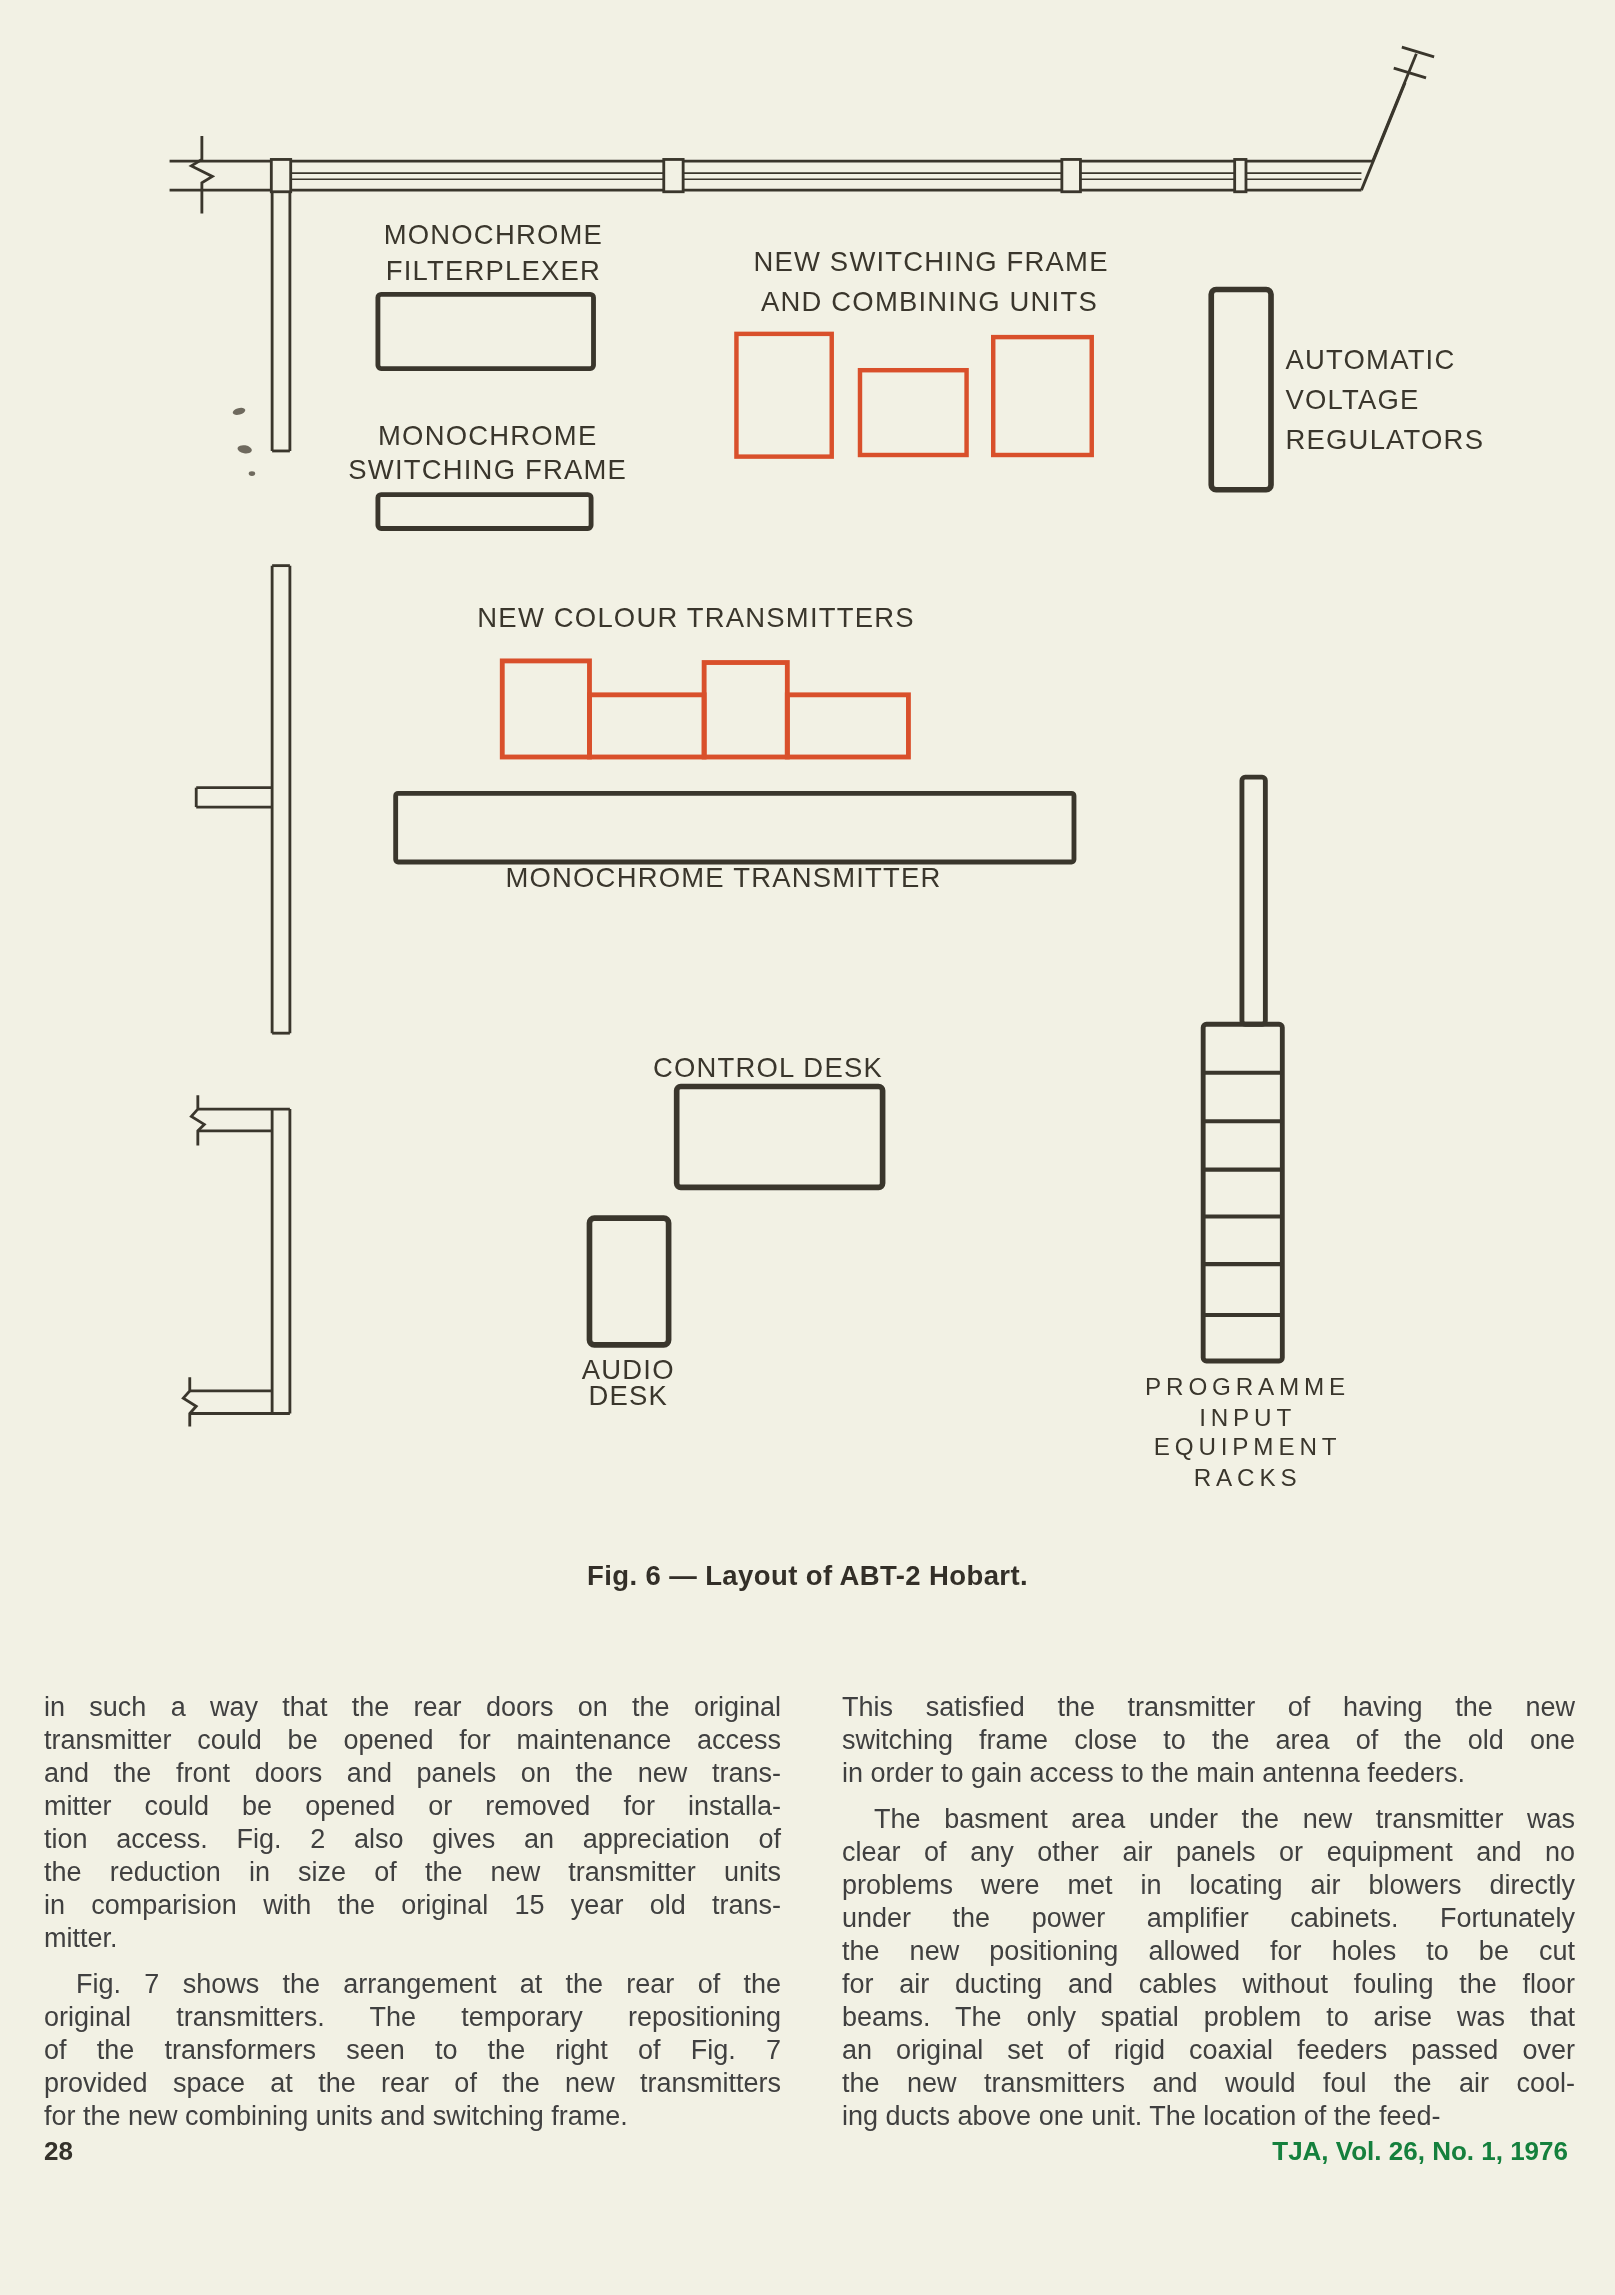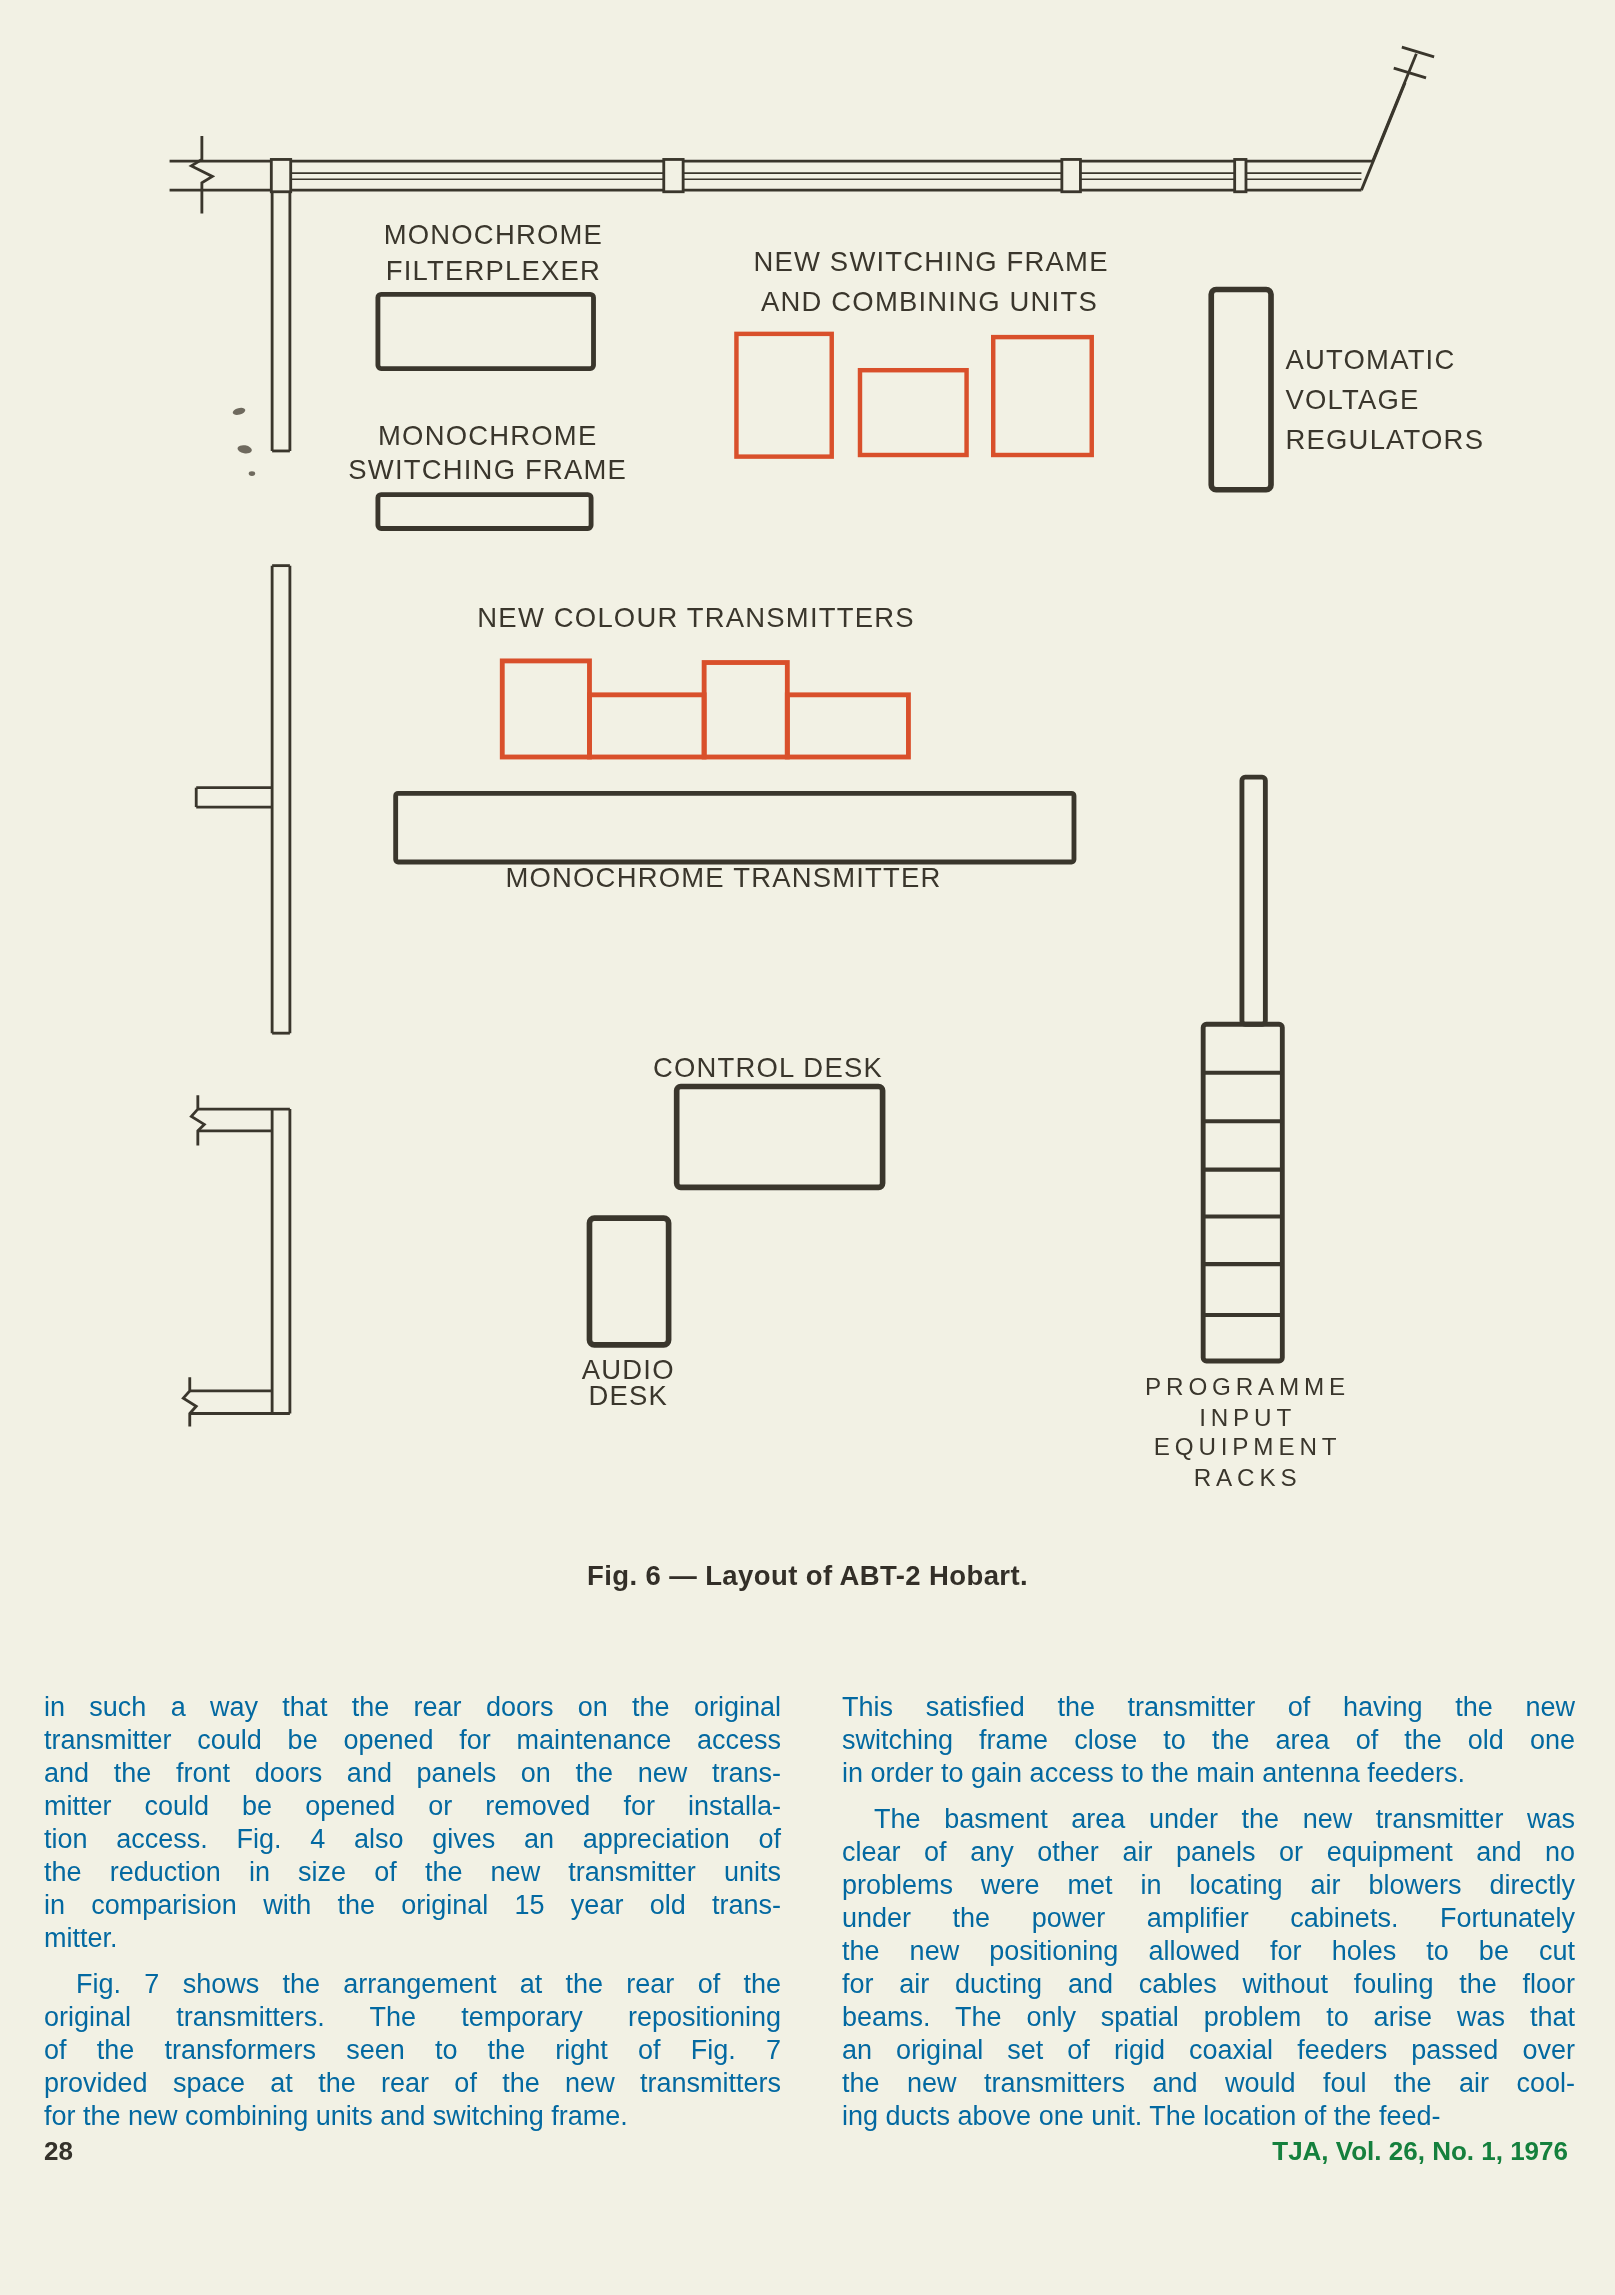--- a/index.html
+++ b/index.html
@@ -14,21 +14,21 @@
   .diagram-svg { position:absolute; top:0; left:0; }
   .dlabel { font-family:"Liberation Sans", sans-serif; font-size:34px; letter-spacing:1.5px; fill:#3a362c; }
   .dlabel-sp { font-family:"Liberation Sans", sans-serif; font-size:30px; letter-spacing:6px; fill:#3a362c; }
   .caption {
     position:absolute; top:1560px; left:0; width:1615px;
     text-align:center; font-size:27.5px; font-weight:bold; color:#332f28;
     letter-spacing:0.4px;
   }
   .col {
     position:absolute; top:1691px;
-    font-size:27px; line-height:33px; color:#0369a1;
+    font-size:27px; line-height:33px; color:#404040;
   }
   .col-left  { left:44px;  width:737px; }
   .col-right { left:842px; width:733px; }
   .para { margin:0; }
   .para + .para { margin-top:13px; }
   .jline { text-align:justify; text-align-last:justify; white-space:normal; }
   .jline.last { text-align-last:left; }
   .para-indent .jline:first-child { text-indent:32px; }
   .footer-left {
     position:absolute; left:44px; top:2136px;
@@ -158,21 +158,21 @@
   </svg>
 
   <div class="caption">Fig. 6 — Layout of ABT-2 Hobart.</div>
 
   <div class="col col-left">
     <div class="para">
         <div class="jline">in such a way that the rear doors on the original</div>
         <div class="jline">transmitter could be opened for maintenance access</div>
         <div class="jline">and the front doors and panels on the new trans-</div>
         <div class="jline">mitter could be opened or removed for installa-</div>
-        <div class="jline">tion access.  Fig. 4 also gives an appreciation of</div>
+        <div class="jline">tion access.  Fig. 2 also gives an appreciation of</div>
         <div class="jline">the reduction in size of the new transmitter units</div>
         <div class="jline">in comparision with the original 15 year old trans-</div>
         <div class="jline last">mitter.</div>
       </div>
     <div class="para para-indent">
         <div class="jline">Fig. 7 shows the arrangement at the rear of the</div>
         <div class="jline">original transmitters.  The temporary repositioning</div>
         <div class="jline">of the transformers seen to the right of Fig. 7</div>
         <div class="jline">provided space at the rear of the new transmitters</div>
         <div class="jline last">for the new combining units and switching frame.</div>

